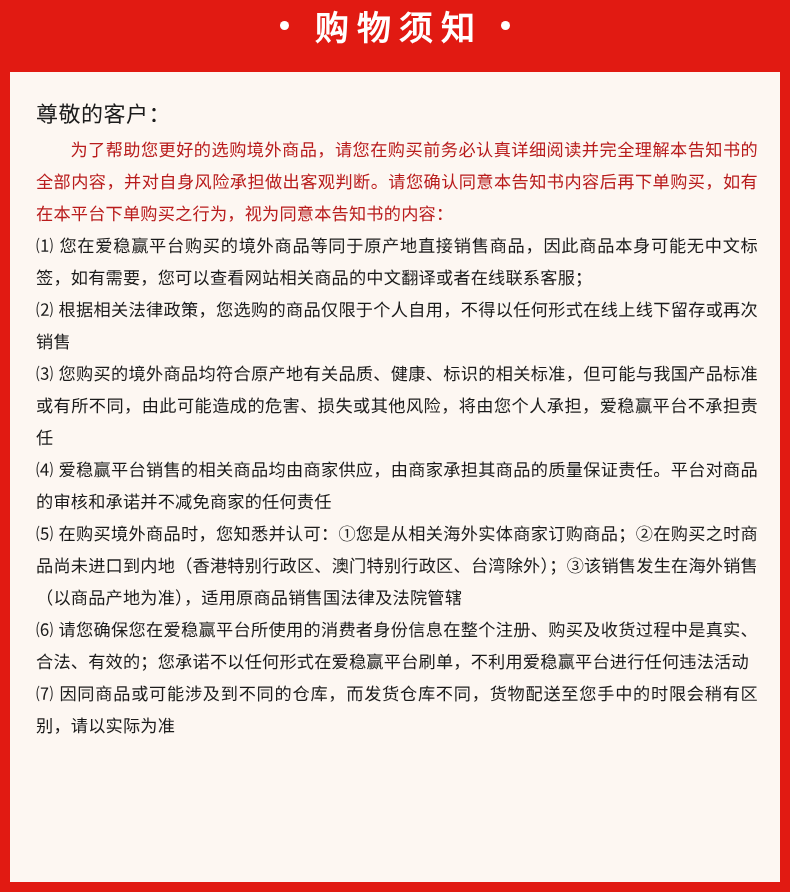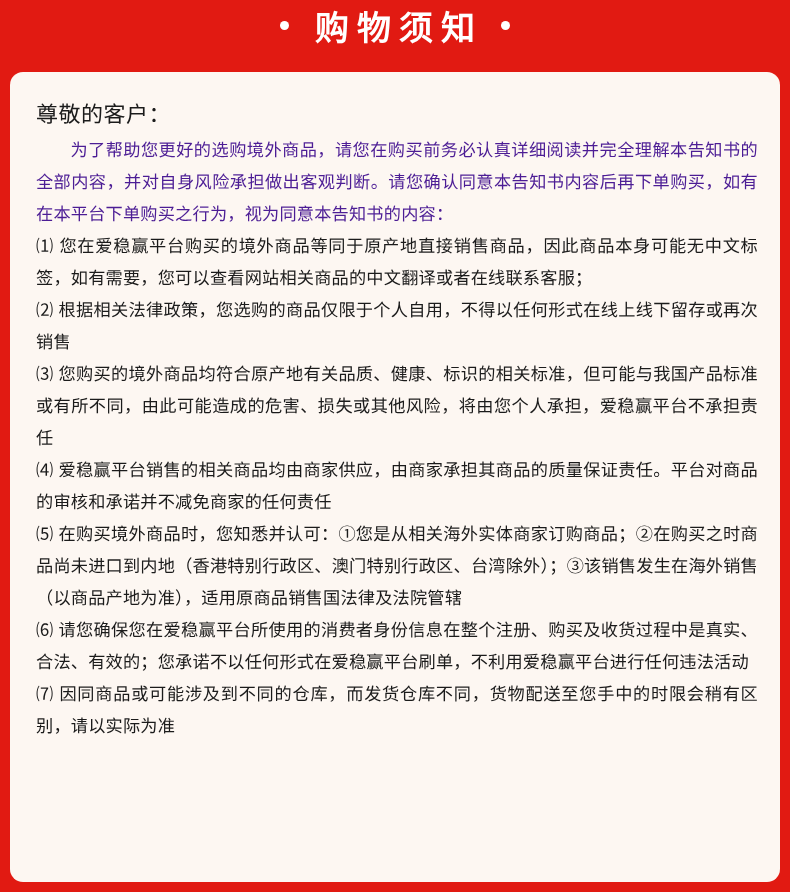--- a/index.html
+++ b/index.html
@@ -45,33 +45,32 @@
   .body-card {
     position: absolute;
     left: 10px;
     top: 72px;
     width: 770px;
     height: 810px;
     background: #fdf7f2;
     box-sizing: border-box;
     padding: 24px 22px 10px 26px;
     overflow: hidden;
-    border-radius: 13px;
   }
   .salutation {
     font-size: 22px;
     color: #1b1b1b;
     margin: 0 0 6px 0;
     font-weight: normal;
     letter-spacing: 0.5px;
   }
   .para {
     font-size: 17.2px;
     line-height: 32px;
-    color: #4c1d95;
+    color: #b91c1c;
     margin: 0;
     text-align: justify;
     letter-spacing: 0.2px;
   }
   .para.indent {
     text-indent: 2em;
   }
   .clause {
     font-size: 17.2px;
     line-height: 32px;

